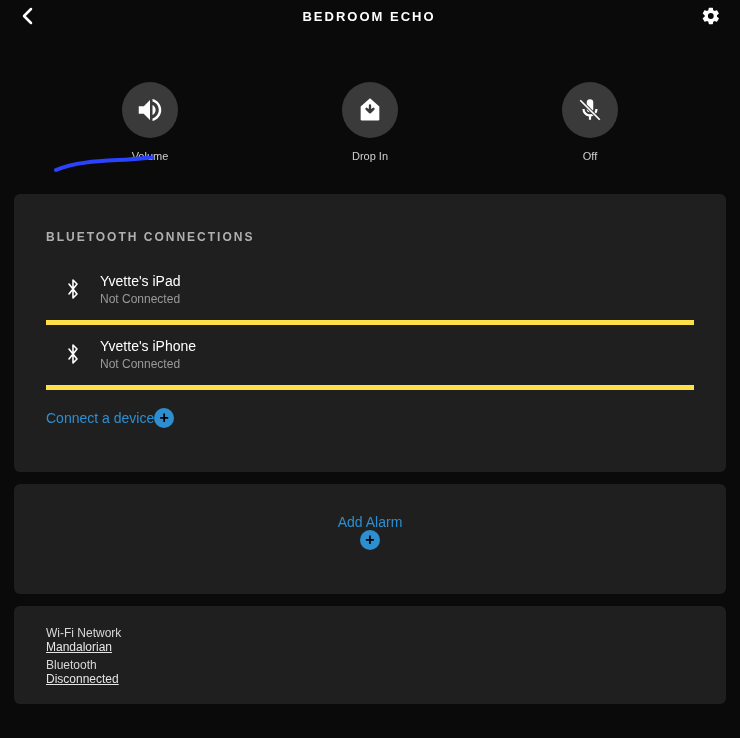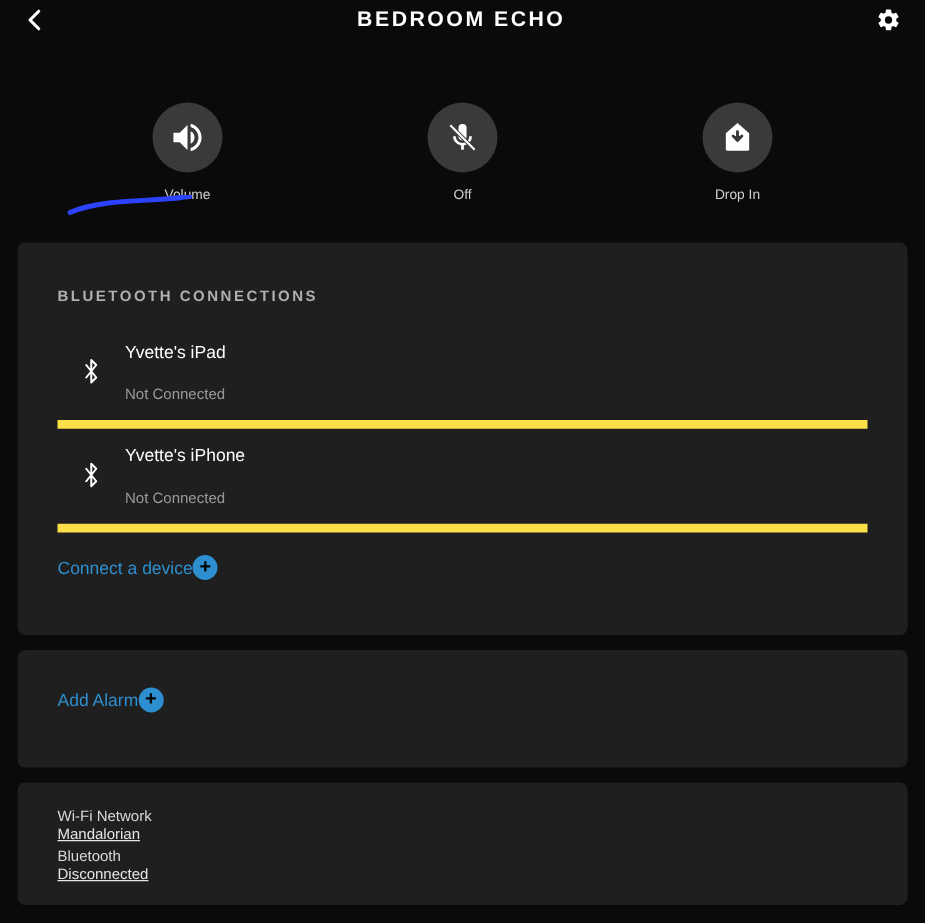--- a/index.html
+++ b/index.html
@@ -13,21 +13,21 @@
     }
     .header {
       display: flex;
       align-items: center;
       justify-content: space-between;
       padding: 6px 18px 6px 18px;
       height: 32px;
     }
     .back-btn { width: 20px; height: 20px; cursor: pointer; display:flex; align-items:center; justify-content:center;}
     .title {
-      font-size: 17px;
+      font-size: 13px;
       font-weight: 700;
       letter-spacing: 2px;
       color: #ffffff;
     }
     .settings-btn { width: 22px; height: 22px; cursor: pointer; display:flex; align-items:center; justify-content:center;}
     .actions-row {
       display: flex;
       justify-content: space-around;
       align-items: flex-start;
       padding: 50px 40px 20px 40px;
@@ -73,36 +73,36 @@
       font-size: 12px;
       font-weight: 700;
       letter-spacing: 2px;
       color: #b0b0b0;
       padding: 20px 16px 16px 16px;
     }
     .bt-item {
       display: flex;
       align-items: center;
       padding: 12px 16px 14px 16px;
-      border-bottom: 7px solid #fde047;
+      border-bottom: 5px solid #fde047;
       margin: 0 16px;
       cursor: pointer;
     }
     .bt-item:first-of-type { padding-top: 6px; }
     .bt-icon {
       width: 22px;
       height: 26px;
       margin-right: 16px;
       display: flex;
       align-items: center;
       justify-content: center;
     }
     .bt-text { display: flex; flex-direction: column; }
     .bt-name { font-size: 14px; color: #ffffff; line-height: 1.3; }
-    .bt-status { font-size: 12px; color: #9a9a9a; margin-top: 18px; }
+    .bt-status { font-size: 12px; color: #9a9a9a; margin-top: 2px; }
     .link-row {
       display: flex;
       align-items: center;
       justify-content: flex-start;
       padding: 18px 16px 28px 16px;
       cursor: pointer;
     }
     .link-text { font-size: 14px; color: #2e8fd0; }
     .plus-circle {
       width: 20px;
@@ -110,21 +110,21 @@
       border-radius: 50%;
       background: #2e8fd0;
       display: flex;
       align-items: center;
       justify-content: center;
       color: #000;
       font-size: 16px;
       font-weight: 700;
       line-height: 1;
     }
-    .alarm-link { padding: 14px 16px 28px 16px; }
+    .alarm-link { padding: 14px 16px 28px 16px; flex-direction: column; }
     .status-card { padding-bottom: 16px; }
     .status-row {
       display: flex;
       justify-content: space-between;
       padding: 2px 16px;
       font-size: 12px;
       color: #d8d8d8;
       flex-direction: column;
     }
     .status-row .val { color: #e5e5e5; text-decoration: underline; }
@@ -156,38 +156,38 @@
           <path fill="#ffffff" d="M14 3.23v2.06c2.89.86 5 3.54 5 6.71s-2.11 5.85-5 6.71v2.06c4.01-.91 7-4.49 7-8.77s-2.99-7.86-7-8.77z"></path>
         </svg>
     </div>
     <div class="action-label">Volume</div>
     <svg class="scribble" width="100" height="20" viewBox="0 0 100 20">
         <path d="M2 14 C 30 2, 70 6, 98 1" stroke="#2b43ff" stroke-width="4" fill="none" stroke-linecap="round"></path>
       </svg>
   </div>
   <div class="action-item">
     <div class="action-circle">
+      <svg width="28" height="28" viewBox="0 0 24 24">
+          <path fill="#ffffff" d="M12 2 L4 9 v11 a1 1 0 0 0 1 1 h14 a1 1 0 0 0 1 -1 V9 Z"></path>
+          <path fill="#3a3a3a" d="M12 8 v6 M9 11 l3 3 l3 -3" stroke="#3a3a3a" stroke-width="2" stroke-linecap="round" stroke-linejoin="round"></path>
+        </svg>
+    </div>
+    <div class="action-label">Drop In</div>
+  </div>
+  <div class="action-item">
+    <div class="action-circle">
       <svg width="26" height="26" viewBox="0 0 24 24">
           <path fill="#ffffff" d="M12 14a3 3 0 0 0 3-3V5a3 3 0 0 0-6 0v6a3 3 0 0 0 3 3z"></path>
           <path fill="#ffffff" d="M17 11a5 5 0 0 1-10 0H5a7 7 0 0 0 6 6.92V21h2v-3.08A7 7 0 0 0 19 11z"></path>
           <line x1="3" y1="3" x2="21" y2="21" stroke="#3a3a3a" stroke-width="3"></line>
           <line x1="3" y1="3" x2="21" y2="21" stroke="#ffffff" stroke-width="1.6"></line>
         </svg>
     </div>
     <div class="action-label">Off</div>
   </div>
-  <div class="action-item">
-    <div class="action-circle">
-      <svg width="28" height="28" viewBox="0 0 24 24">
-          <path fill="#ffffff" d="M12 2 L4 9 v11 a1 1 0 0 0 1 1 h14 a1 1 0 0 0 1 -1 V9 Z"></path>
-          <path fill="#3a3a3a" d="M12 8 v6 M9 11 l3 3 l3 -3" stroke="#3a3a3a" stroke-width="2" stroke-linecap="round" stroke-linejoin="round"></path>
-        </svg>
-    </div>
-    <div class="action-label">Drop In</div>
-  </div>
 </div>
 
 <div class="card">
   <div class="card-header">BLUETOOTH CONNECTIONS</div>
 
   <div class="bt-item">
     <div class="bt-icon">
       <svg width="14" height="22" viewBox="0 0 14 22">
           <path d="M3 6 L11 16 L7 20 L7 2 L11 6 L3 16" stroke="#ffffff" stroke-width="1.6" fill="none" stroke-linejoin="round" stroke-linecap="round"></path>
         </svg>

